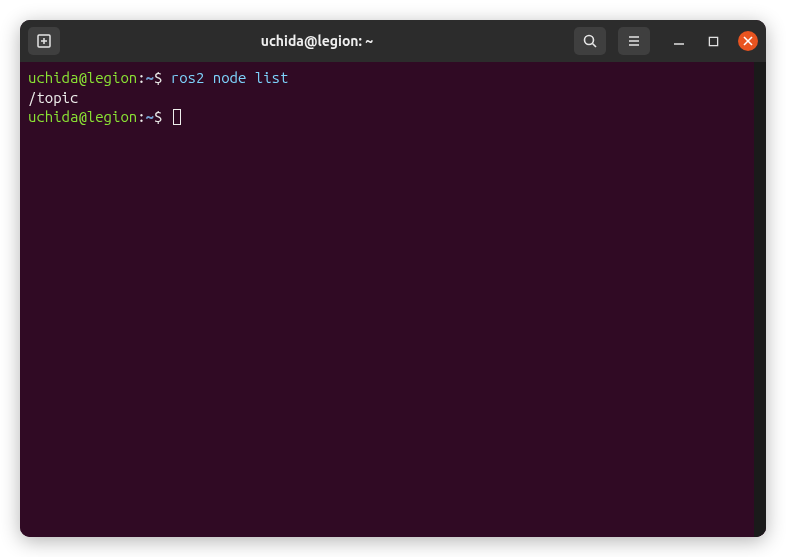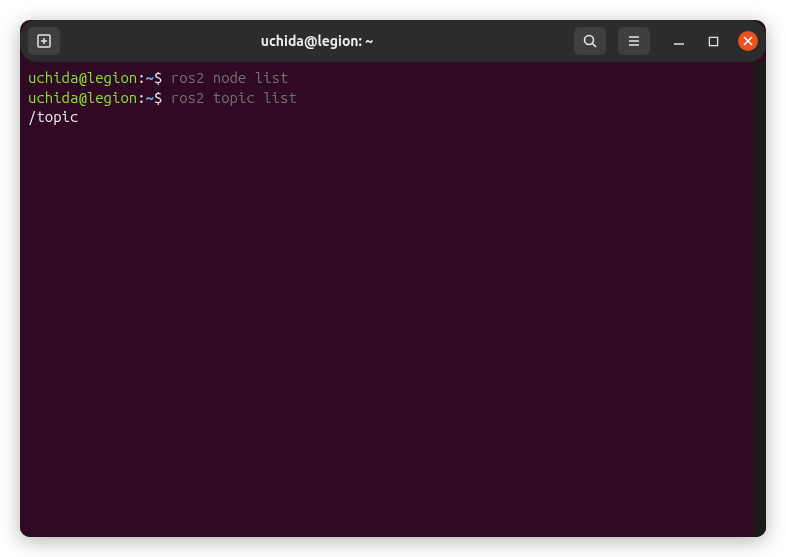--- a/index.html
+++ b/index.html
@@ -25,21 +25,20 @@
       display: flex;
       flex-direction: column;
     }
     .titlebar {
       height: 42px;
       background: #2c2c2c;
       display: flex;
       align-items: center;
       padding: 0 8px;
       gap: 12px;
-      border-radius: 17px;
     }
     .titlebar-left {
       display: flex;
       align-items: center;
     }
     .titlebar-center {
       flex: 1;
       text-align: center;
       color: #f0f0f0;
       font-family: Ubuntu, sans-serif;
@@ -116,21 +115,21 @@
       color: #eeeeec;
     }
     .prompt-path {
       color: #729fcf;
       font-weight: bold;
     }
     .prompt-dollar {
       color: #eeeeec;
     }
     .command {
-      color: #737373;
+      color: #7dd3fc;
       margin-top: 7px;
     }
     .output {
       color: #eeeeec;
     }
     .cursor {
       display: inline-block;
       width: 8px;
       height: 16px;
       border: 1px solid #eeeeec;
@@ -183,16 +182,16 @@
             <line x1="1" y1="1" x2="9" y2="9"></line>
             <line x1="9" y1="1" x2="1" y2="9"></line>
           </svg>
         </div>
       </div>
     </div>
   </div>
 
   <div class="terminal-body">
     <div class="terminal-line"><span class="prompt-user">uchida@legion</span><span class="prompt-colon">:</span><span class="prompt-path">~</span><span class="prompt-dollar">$</span><span class="command"> ros2 node list</span></div>
-    <div class="terminal-line"><span class="prompt-user">uchida@legion</span><span class="prompt-colon">:</span><span class="prompt-path">~</span><span class="prompt-dollar">$</span><span class="command"> ros2 topic list</span></div>
     <div class="terminal-line output">/topic</div>
+    <div class="terminal-line"><span class="prompt-user">uchida@legion</span><span class="prompt-colon">:</span><span class="prompt-path">~</span><span class="prompt-dollar">$</span><span class="command"> </span><span class="cursor"></span></div>
   </div>
 </div>
 
 </body></html>

